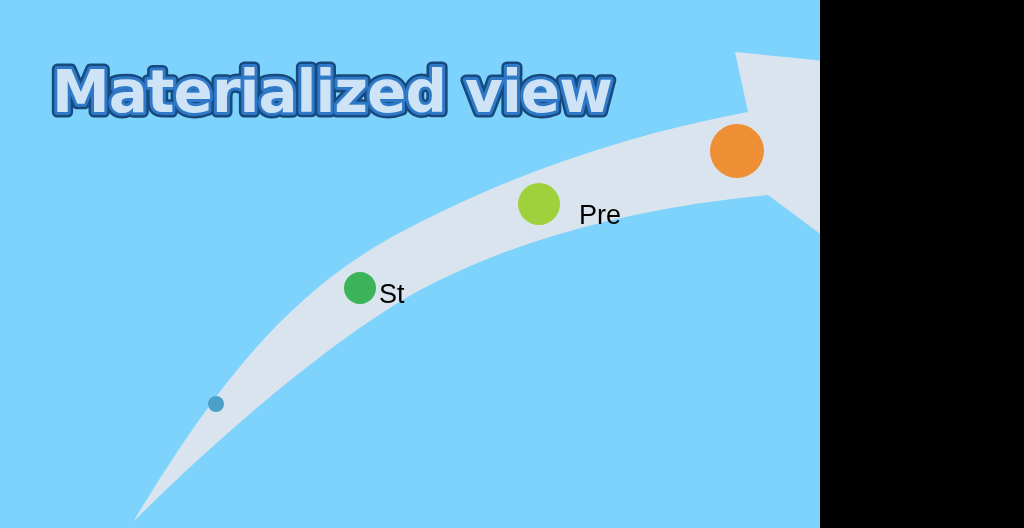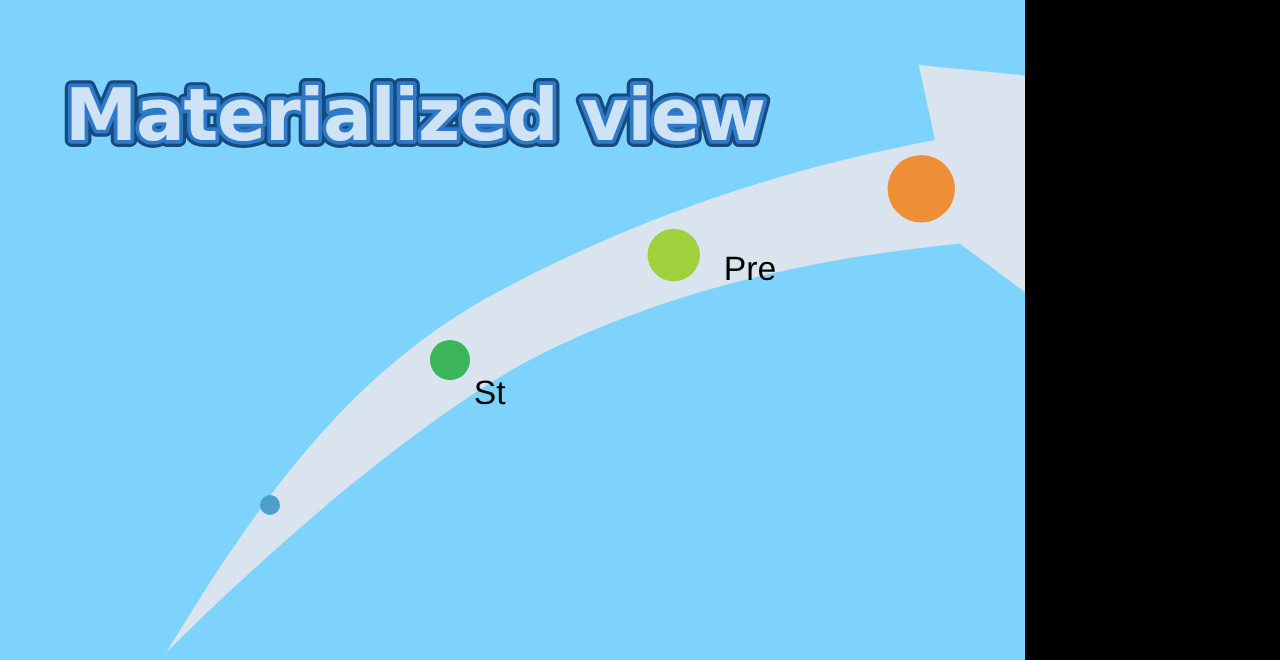--- a/index.html
+++ b/index.html
@@ -39,21 +39,21 @@
     paint-order: stroke;
     stroke-width: 6px;
   }
   .label {
     position: absolute;
     color: #000;
     font-size: 27px;
     line-height: 1.1;
     font-family: "Liberation Sans", sans-serif;
   }
-  .label-1 { left: 379px; top: 300px; }
+  .label-1 { left: 379px; top: 280px; }
   .label-2 { left: 579px; top: 201px; }
   .label-3 { left: 768px; top: 150px; width: 150px; }
 </style>
 </head>
 <body>
 
 <div class="stage">
 
   <svg width="1024" height="528" viewBox="0 0 1024 528">
 

